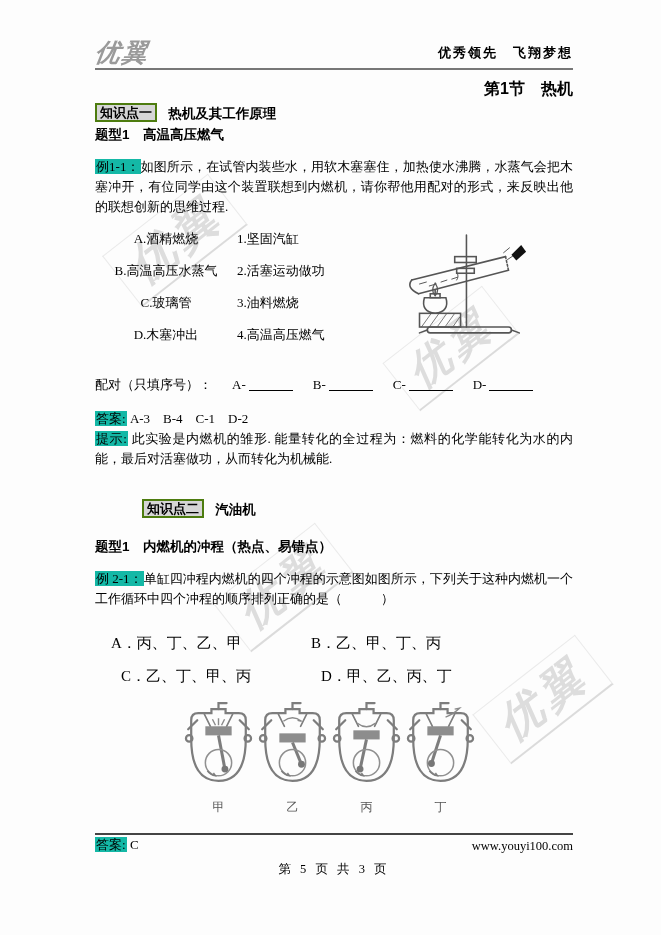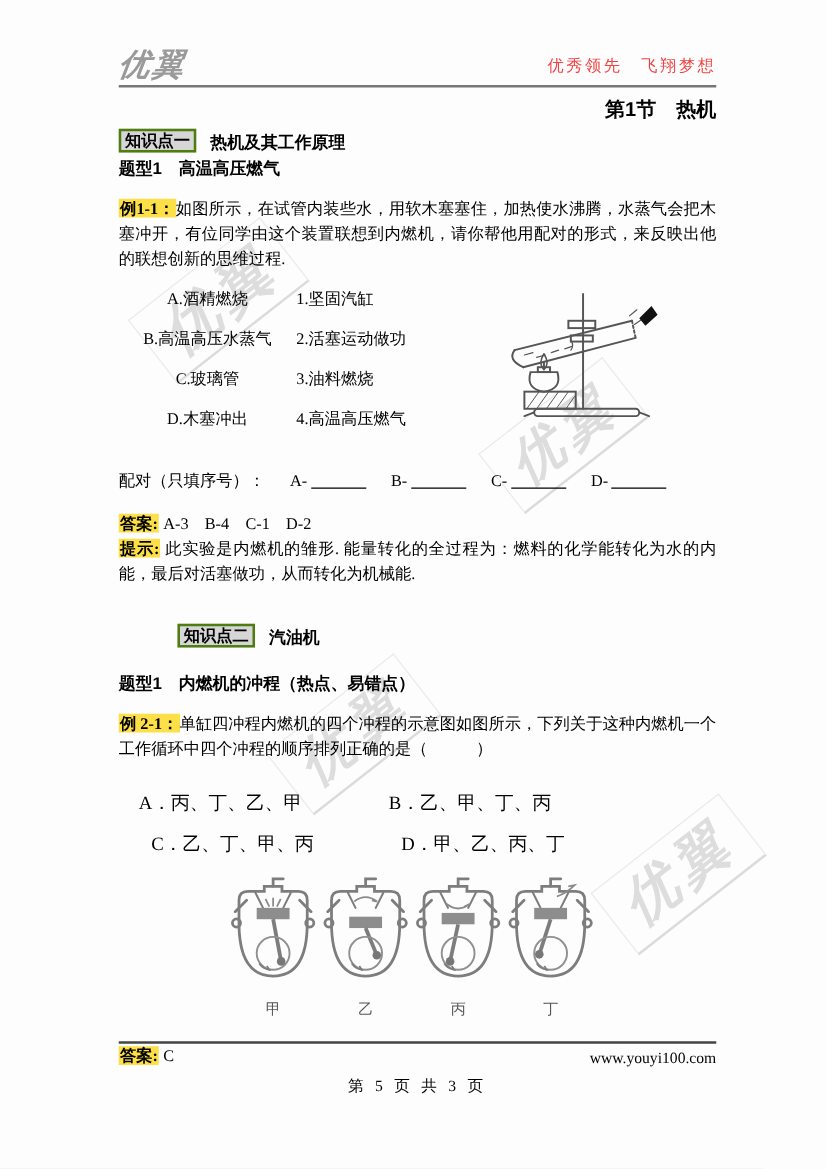--- a/index.html
+++ b/index.html
@@ -10,32 +10,32 @@
     color:#000;font-size:13px;line-height:20px;
   }
   .content{margin:0 88px 0 95px;position:relative;}
   .hei{font-family:"Liberation Sans","DejaVu Sans",sans-serif;}
 
   
   .header{margin-top:40px;padding-bottom:2px;border-bottom:2px solid #777;
     display:flex;justify-content:space-between;align-items:flex-end;}
   .logo{font-size:25px;font-weight:bold;font-style:italic;color:#9a9a9a;
     letter-spacing:2px;display:inline-block;transform:skewX(-8deg);line-height:26px;}
-  .slogan{font-size:13px;color:#ef4444;font-weight:normal;letter-spacing:2px;padding-bottom:3px;}
+  .slogan{font-size:13px;color:#000000;font-weight:bold;letter-spacing:2px;padding-bottom:3px;}
 
   .title{text-align:right;font-weight:bold;font-size:16px;margin-top:8px;line-height:22px;}
 
   .kp-row{margin-top:3px;line-height:19px;}
   .kp-box{display:inline-block;border:2px solid #4d7c0f;background:#d6d6d6;
     font-weight:bold;font-size:13px;padding:0 3px;line-height:15px;vertical-align:1px;}
   .kp-title{font-weight:bold;font-size:13.5px;margin-left:8px;}
   .topic{font-weight:bold;font-size:13.5px;margin-top:2px;line-height:19px;}
 
   .para{margin-top:13px;text-align:justify;}
-  .hl{background:#fde047;font-weight:bold;padding:0 1px;}
+  .hl{background:#14b8a6;font-weight:normal;padding:0 1px;}
 
   
   .match-wrap{margin-top:12px;position:relative;height:132px;text-align:center;}
   .match-row{display:flex;margin-bottom:12px;}
   .match-left{width:142px;}
   .illus{position:absolute;left:303px;top:0;width:132px;height:110px;}
 
   
   .pairing{margin-top:14px;white-space:nowrap;}
   .pair-item{margin-left:20px;}

